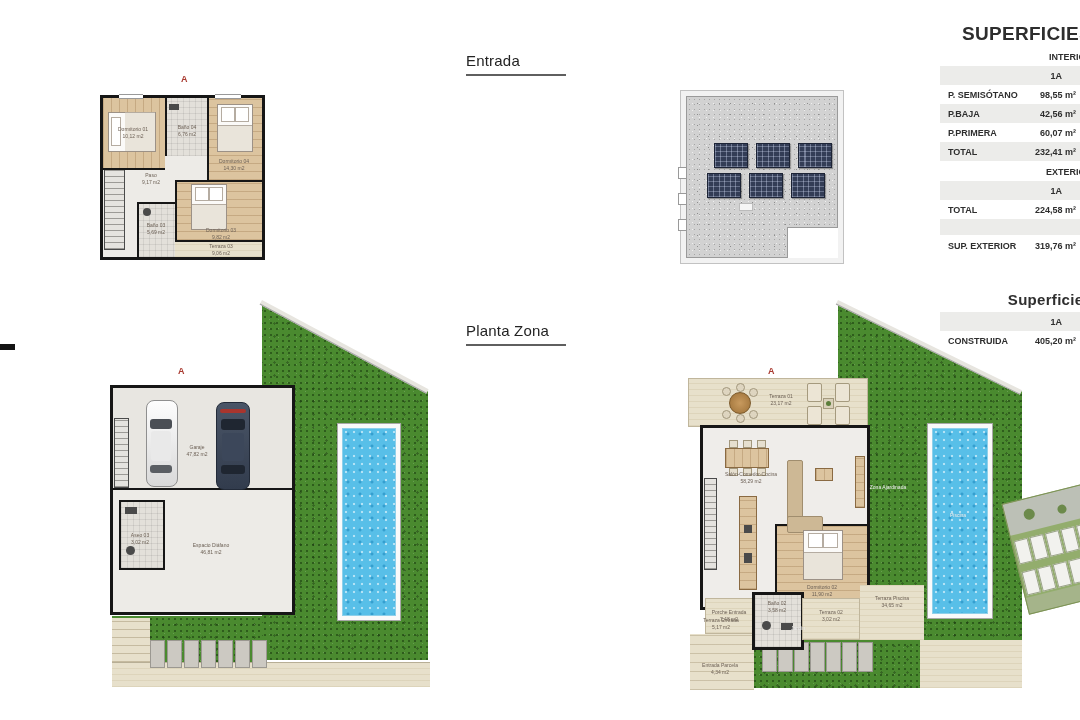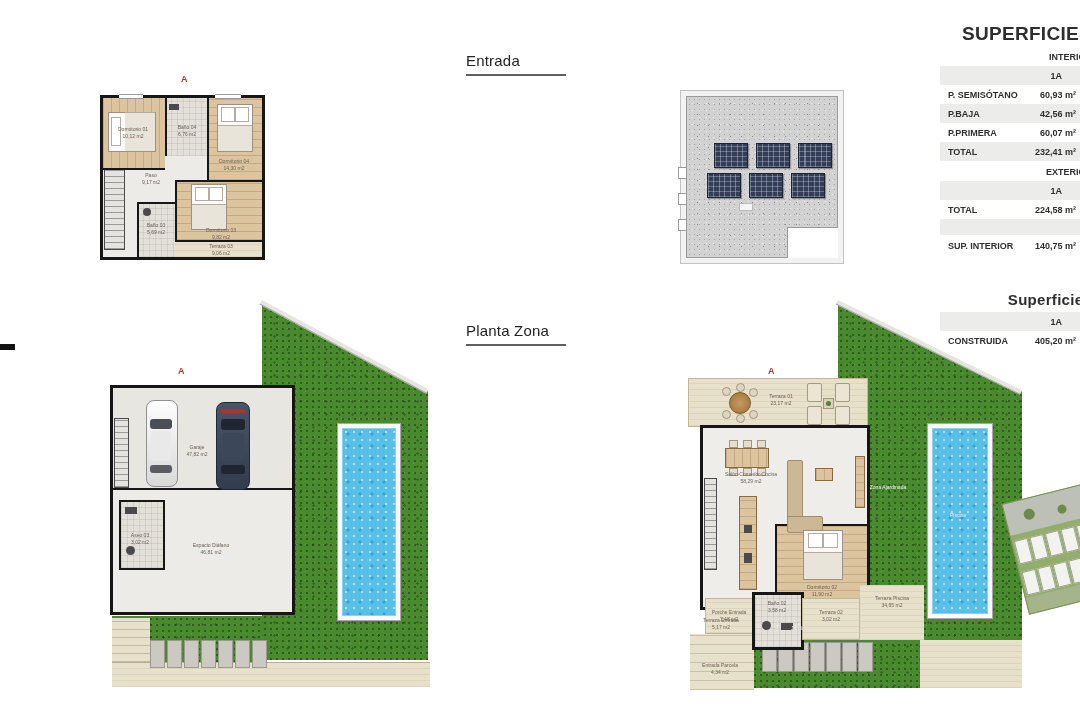--- a/index.html
+++ b/index.html
@@ -86,21 +86,21 @@
   <div class="abs" style="left:0;top:344px;width:15px;height:6px;background:#141414;"></div>
 
   <div class="stable" style="left:940px;top:22px;">
     <div class="st-title">SUPERFICIES</div>
     <div class="st-head">INTERIOR</div>
     <div class="st-row gray st-variant">
       <span class="st-val">1A</span>
     </div>
     <div class="st-row">
       <span class="st-label">P. SEMISÓTANO</span>
-      <span class="st-val">60,93 m²</span>
+      <span class="st-val">98,55 m²</span>
     </div>
     <div class="st-row gray">
       <span class="st-label">P.BAJA</span>
       <span class="st-val">42,56 m²</span>
     </div>
     <div class="st-row">
       <span class="st-label">P.PRIMERA</span>
       <span class="st-val">60,07 m²</span>
     </div>
     <div class="st-row gray">
@@ -110,22 +110,22 @@
     <div class="st-head" style="height:20px;line-height:22px;">EXTERIOR</div>
     <div class="st-row gray st-variant">
       <span class="st-val">1A</span>
     </div>
     <div class="st-row">
       <span class="st-label">TOTAL</span>
       <span class="st-val">224,58 m²</span>
     </div>
     <div class="st-empty"></div>
     <div class="st-row" style="height:22px;">
-      <span class="st-label">SUP. INTERIOR</span>
-      <span class="st-val">140,75 m²</span>
+      <span class="st-label">SUP. EXTERIOR</span>
+      <span class="st-val">319,76 m²</span>
     </div>
   </div>
 
   <div class="stable" style="left:940px;top:290px;">
     <div class="st-title small">Superficies</div>
     <div class="st-row gray st-variant">
       <span class="st-val">1A</span>
     </div>
     <div class="st-row">
       <span class="st-label">CONSTRUIDA</span>

